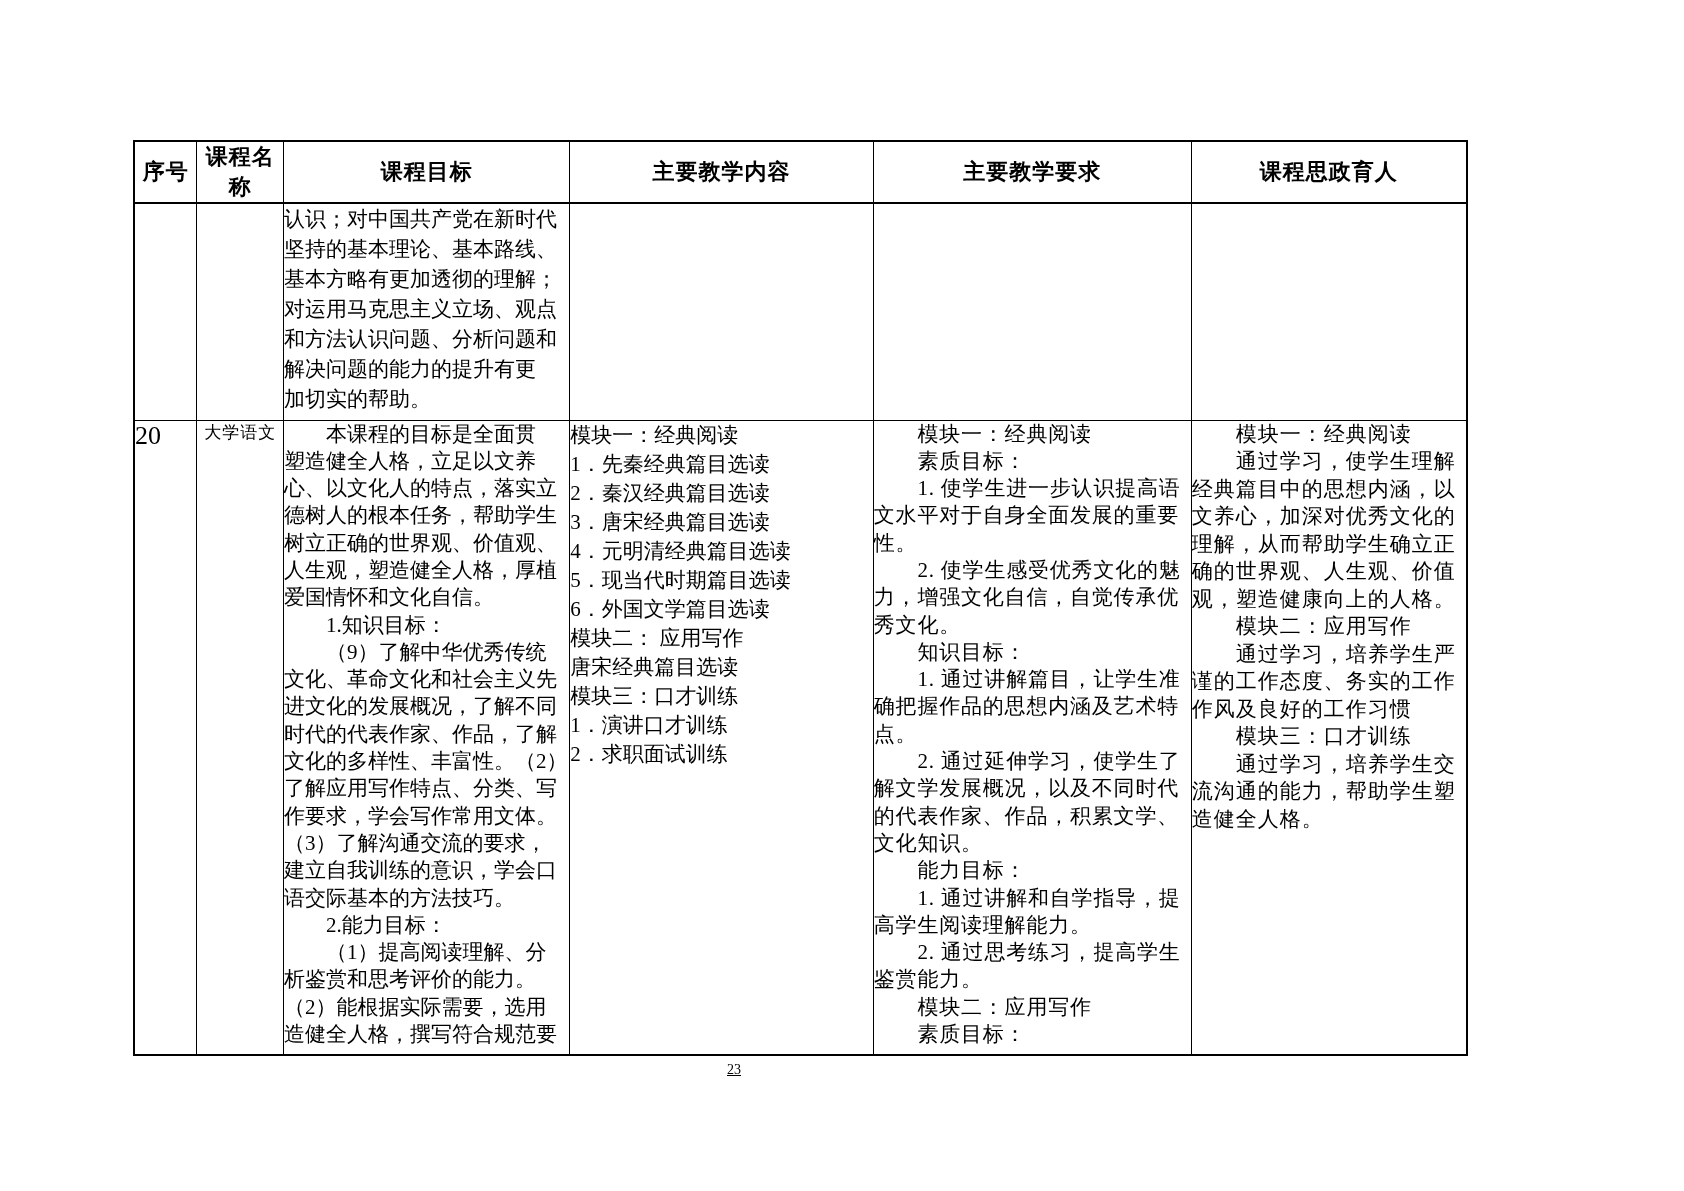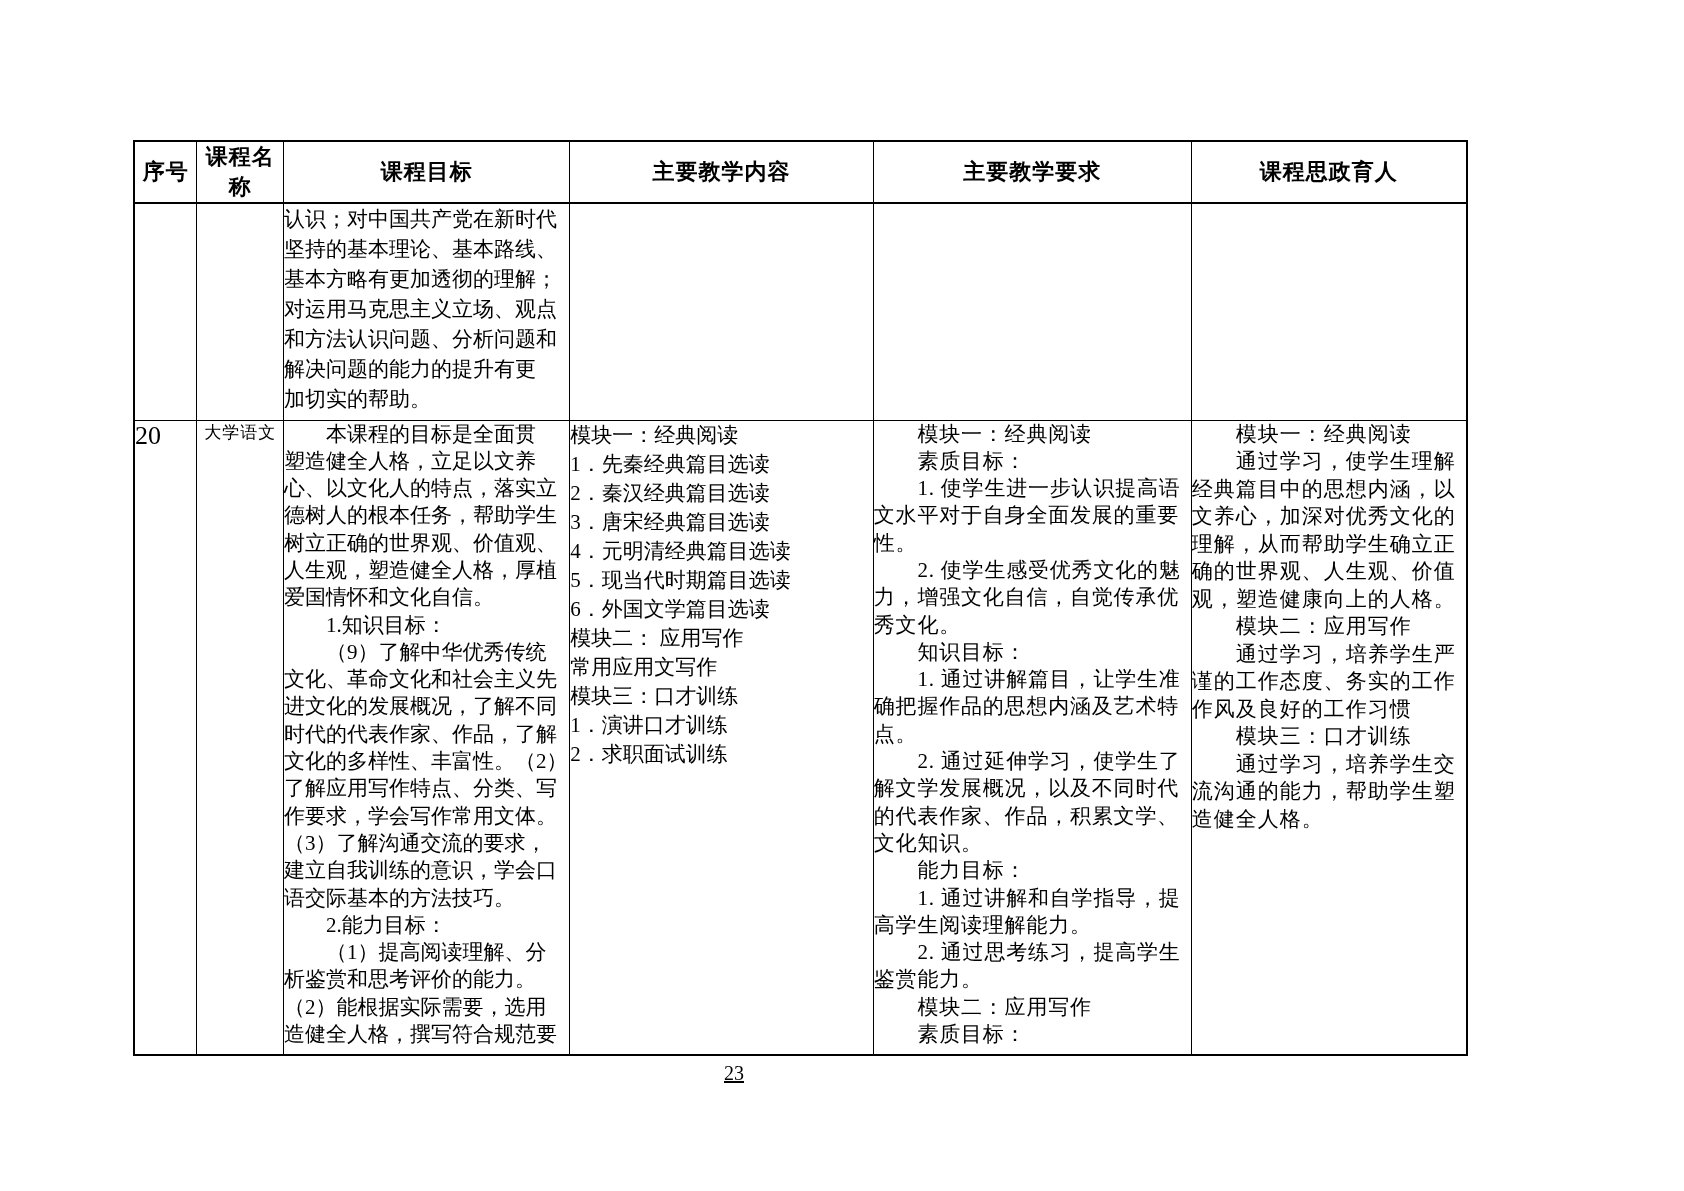--- a/index.html
+++ b/index.html
@@ -73,21 +73,21 @@
   .row-main .c-content .tline { line-height: 29px; }
   .row-main .c-req .tline { line-height: 27.3px; }
   .row-main .c-ideo .tline { line-height: 27.5px; }
 
   .page-number {
     position: absolute;
     left: 0;
     right: 0;
     top: 1062px;
     text-align: center;
-    font-size: 20px;
+    font-size: 14px;
     text-decoration: underline;
   }
 </style>
 </head>
 <body>
 
 <div class="page">
 
   <table class="courses">
     <colgroup>
@@ -155,21 +155,21 @@
           </td>
         <td class="c-content">
             <div class="tline">模块一：经典阅读</div>
             <div class="tline">1．先秦经典篇目选读</div>
             <div class="tline">2．秦汉经典篇目选读</div>
             <div class="tline">3．唐宋经典篇目选读</div>
             <div class="tline">4．元明清经典篇目选读</div>
             <div class="tline">5．现当代时期篇目选读</div>
             <div class="tline">6．外国文学篇目选读</div>
             <div class="tline">模块二： 应用写作</div>
-            <div class="tline">常用应用文写作</div>
+            <div class="tline">唐宋经典篇目选读</div>
             <div class="tline">模块三：口才训练</div>
             <div class="tline">1．演讲口才训练</div>
             <div class="tline">2．求职面试训练</div>
           </td>
         <td class="c-req">
             <div class="tline">　　模块一：经典阅读</div>
             <div class="tline">　　素质目标：</div>
             <div class="tline">　　1. 使学生进一步认识提高语</div>
             <div class="tline">文水平对于自身全面发展的重要</div>
             <div class="tline">性。</div>

